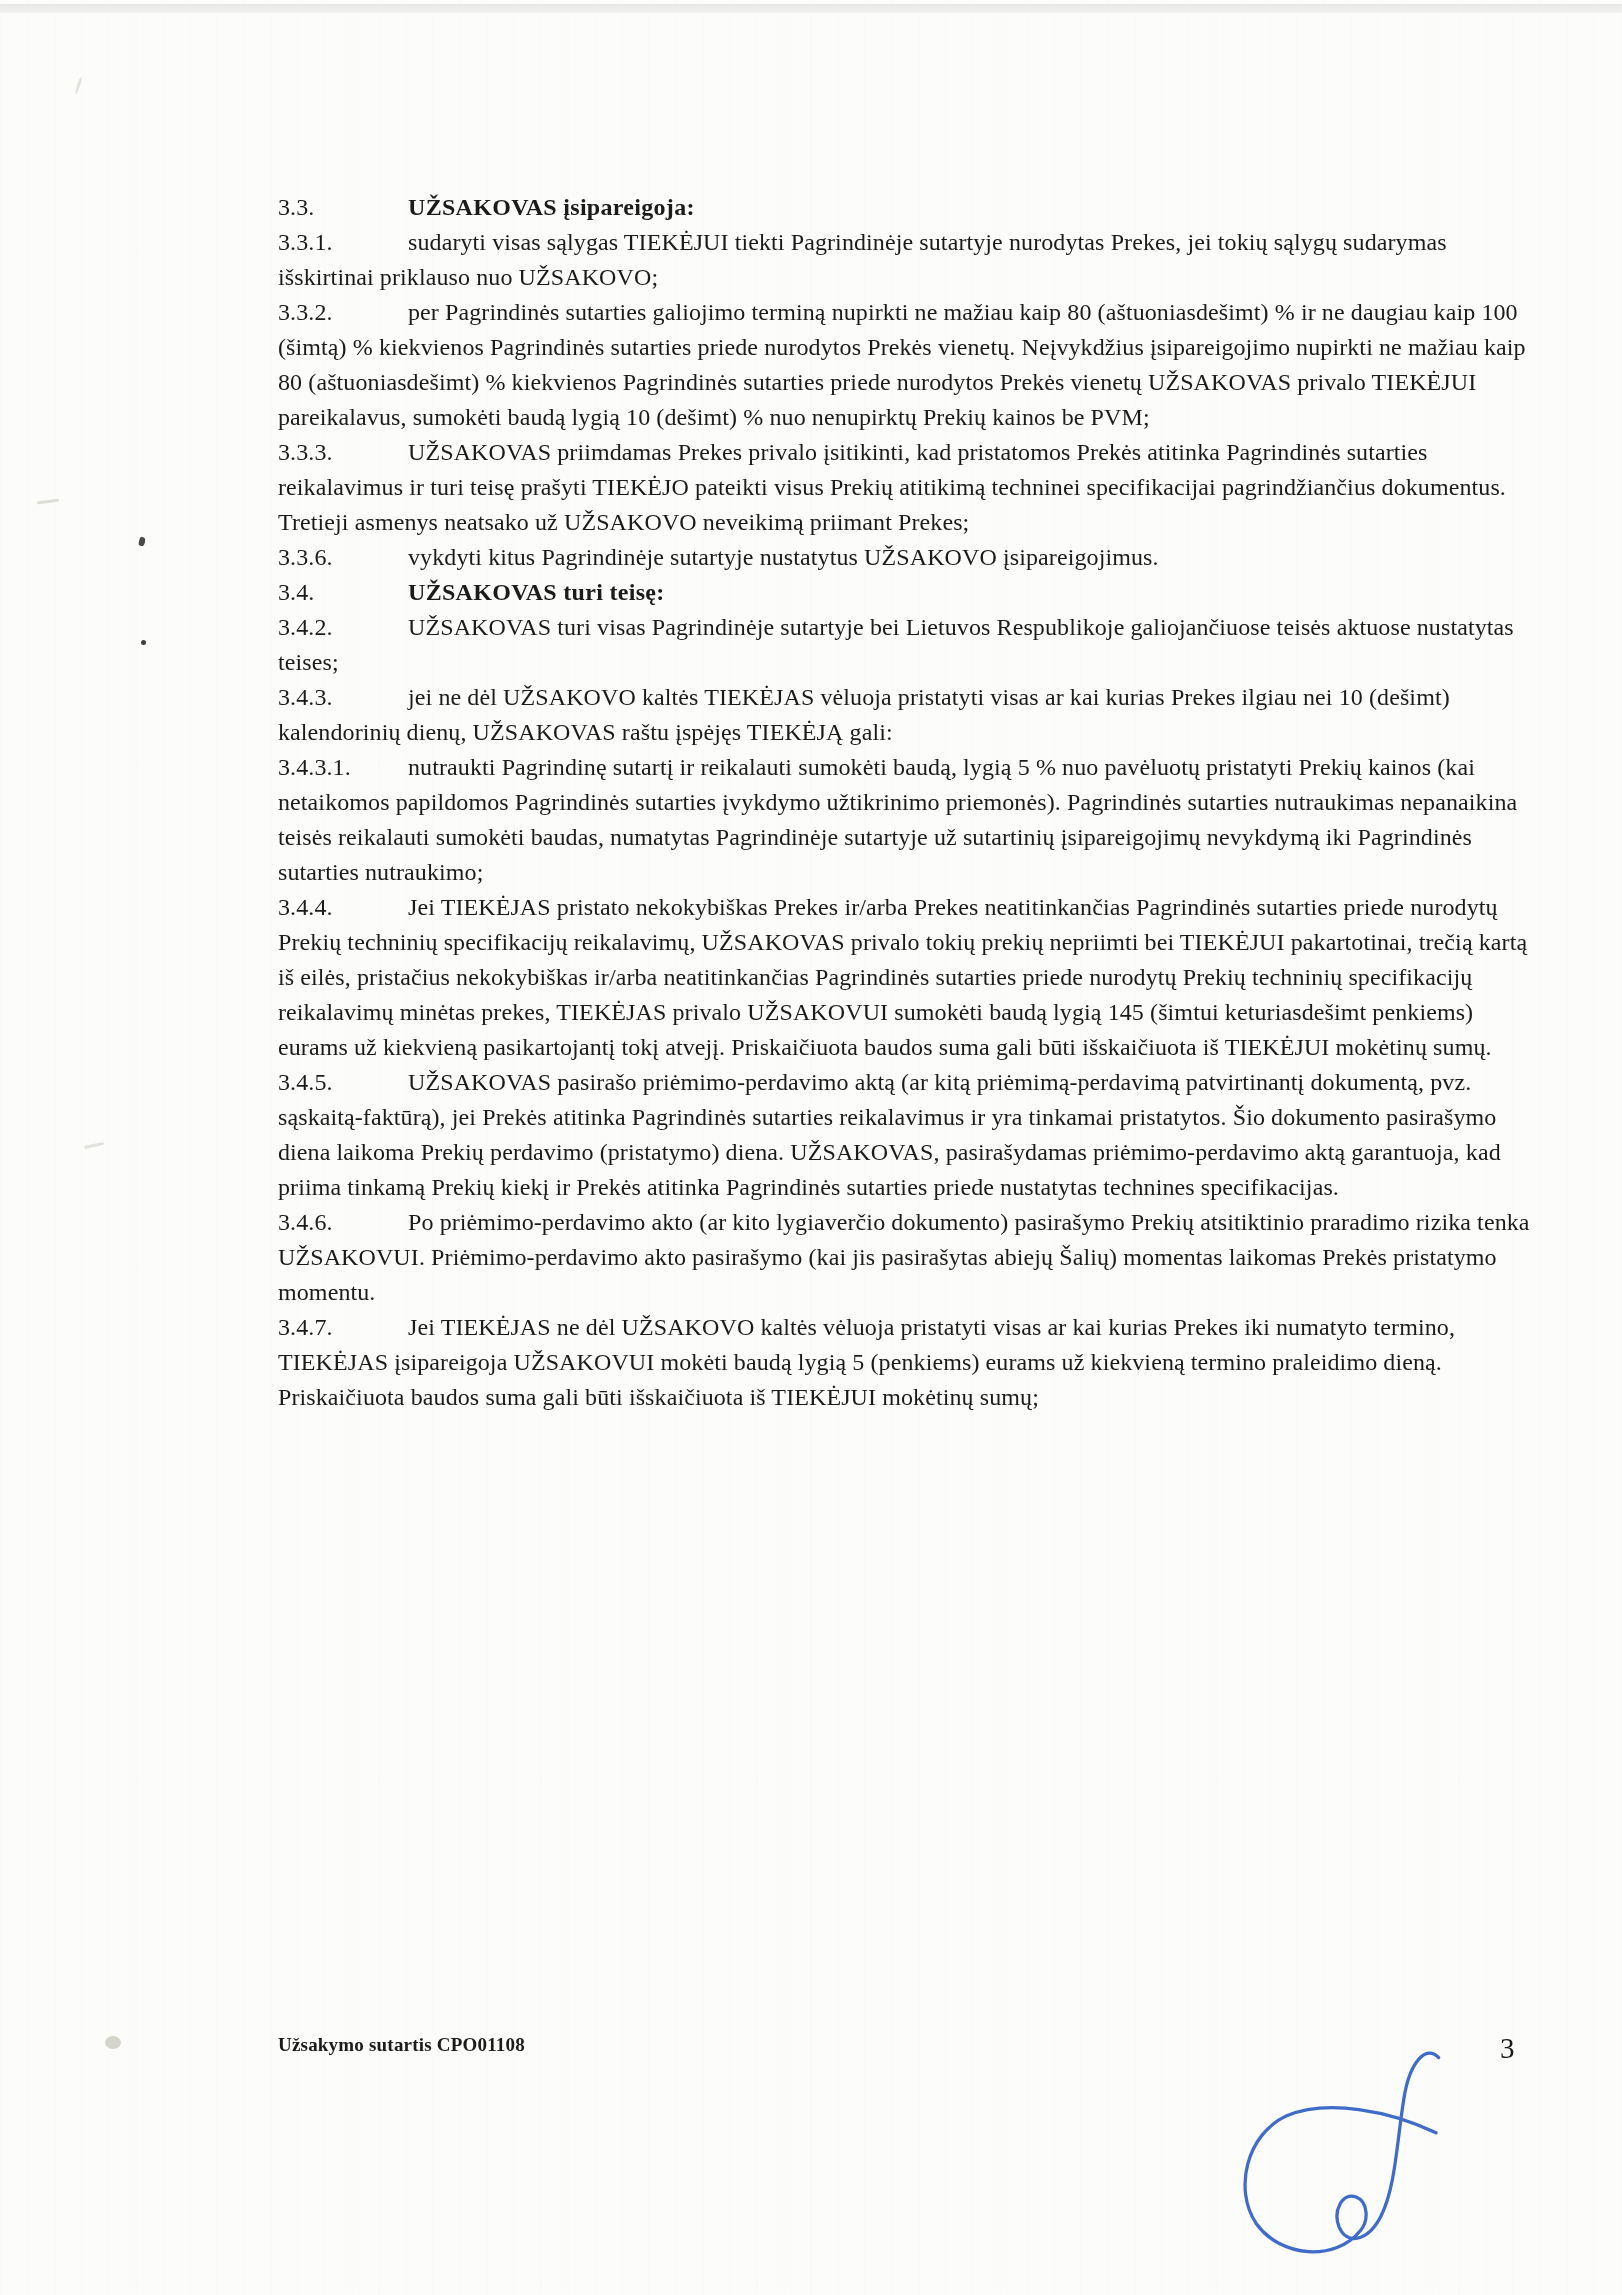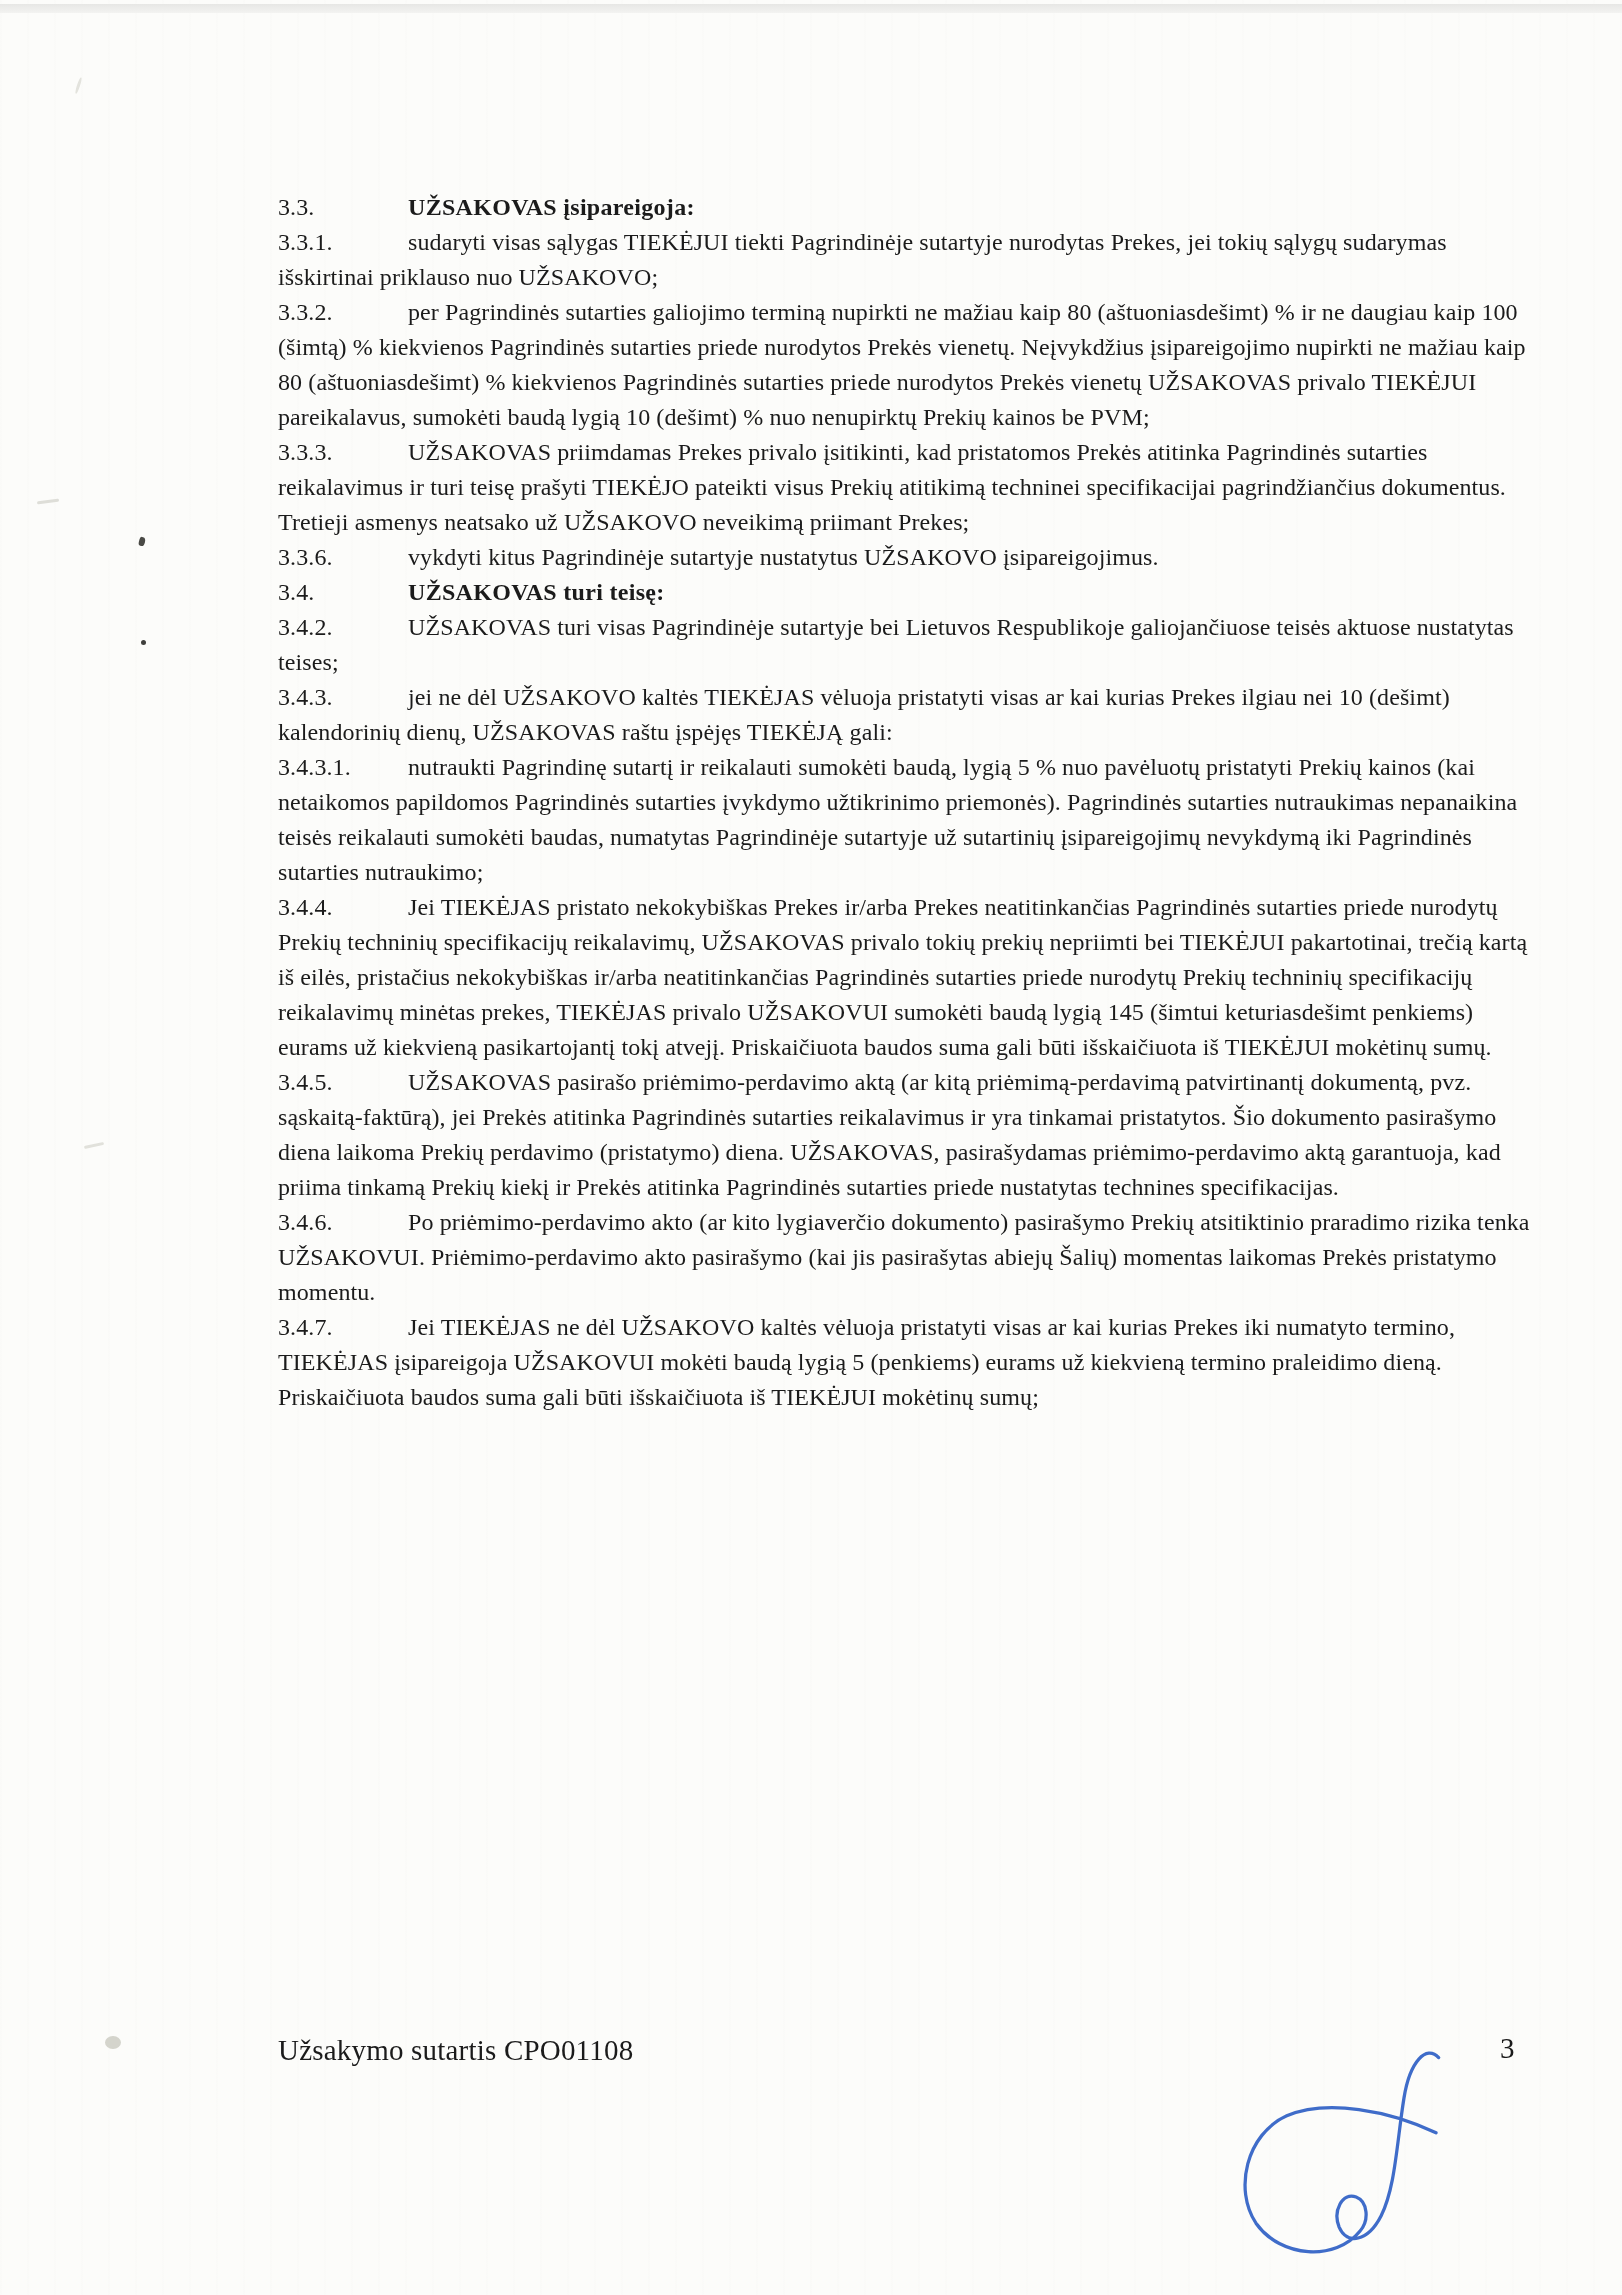--- a/index.html
+++ b/index.html
@@ -23,21 +23,21 @@
     position:absolute;left:278px;top:190px;width:1253px;
     font-size:24px;line-height:35px;
     text-align:left;
     letter-spacing:0.1px;
   }
   .para{margin:0;padding:0;}
   .pnum{display:inline-block;min-width:130px;}
   .para.heading .ptext{font-weight:bold;letter-spacing:0.3px;}
   .footer-title{
     position:absolute;left:278px;top:2034px;
-    font-size:29px;font-weight:normal;letter-spacing:0.2px;
+    font-size:19px;font-weight:bold;letter-spacing:0.2px;
   }
   .page-number{
     position:absolute;left:1500px;top:2032px;
     font-size:29px;
   }
   .signature{
     position:absolute;left:1218px;top:2047px;
     width:275px;height:226px;
   }
   .speck{position:absolute;border-radius:50%;}

